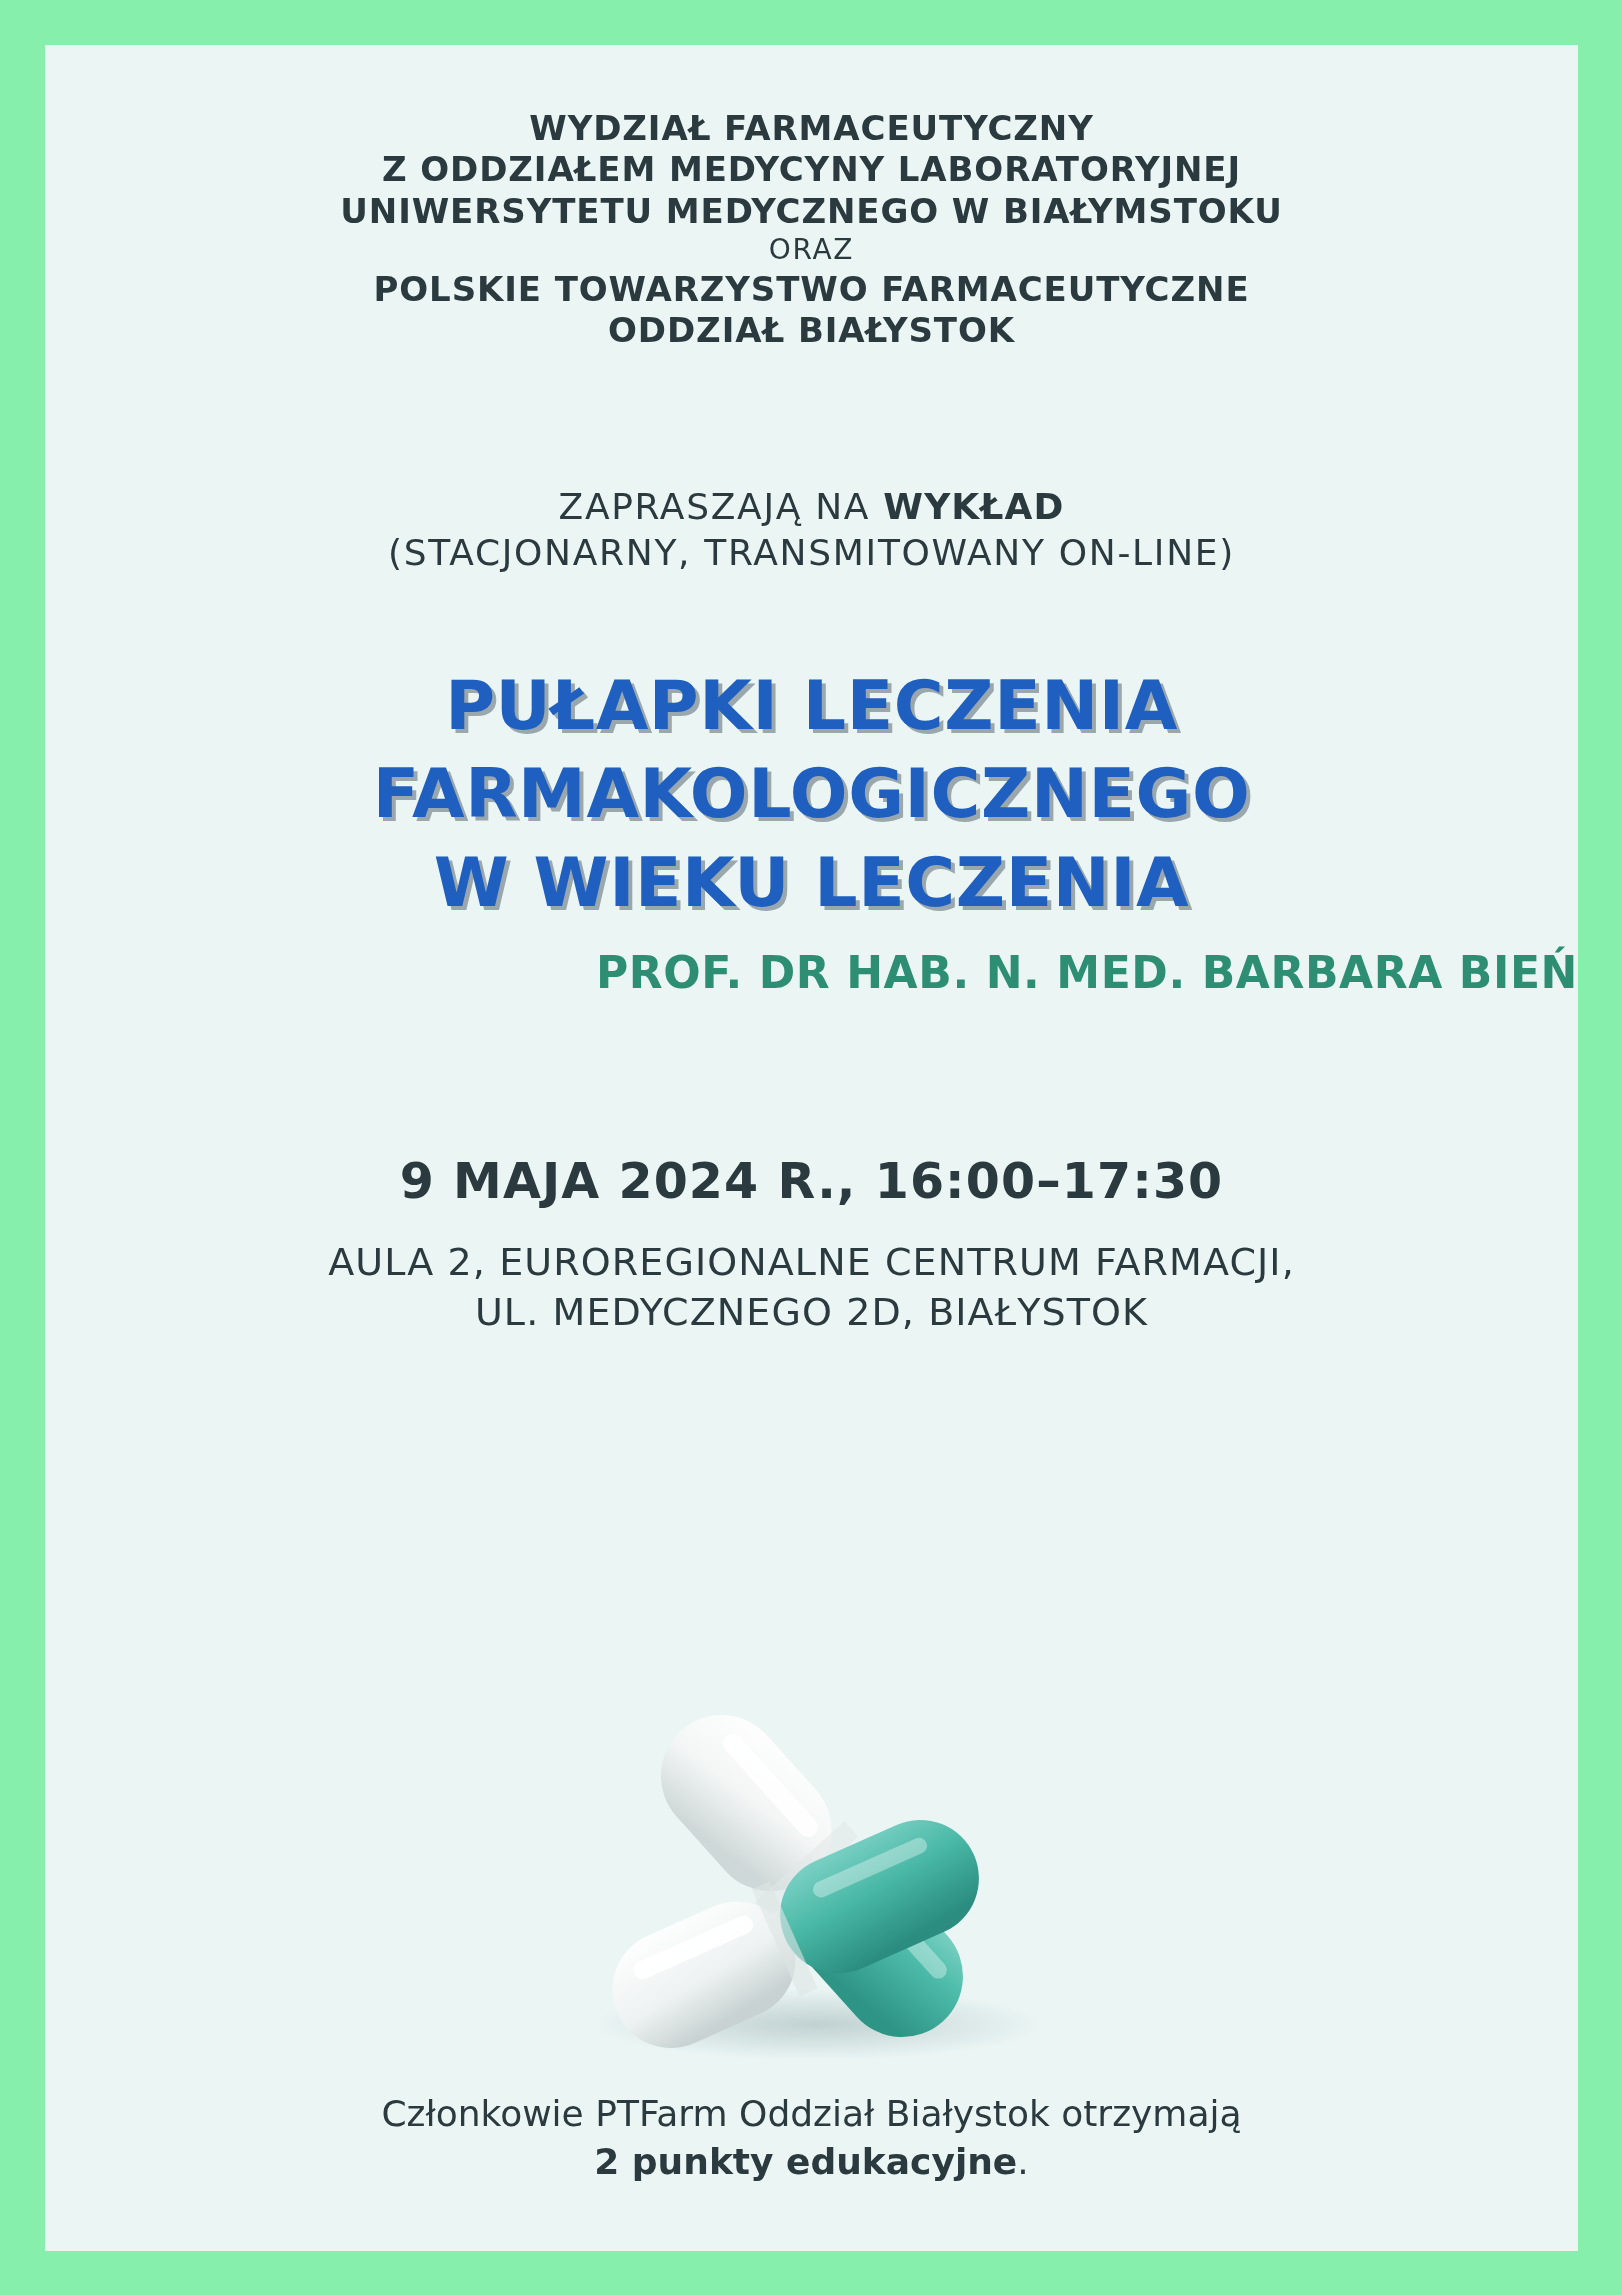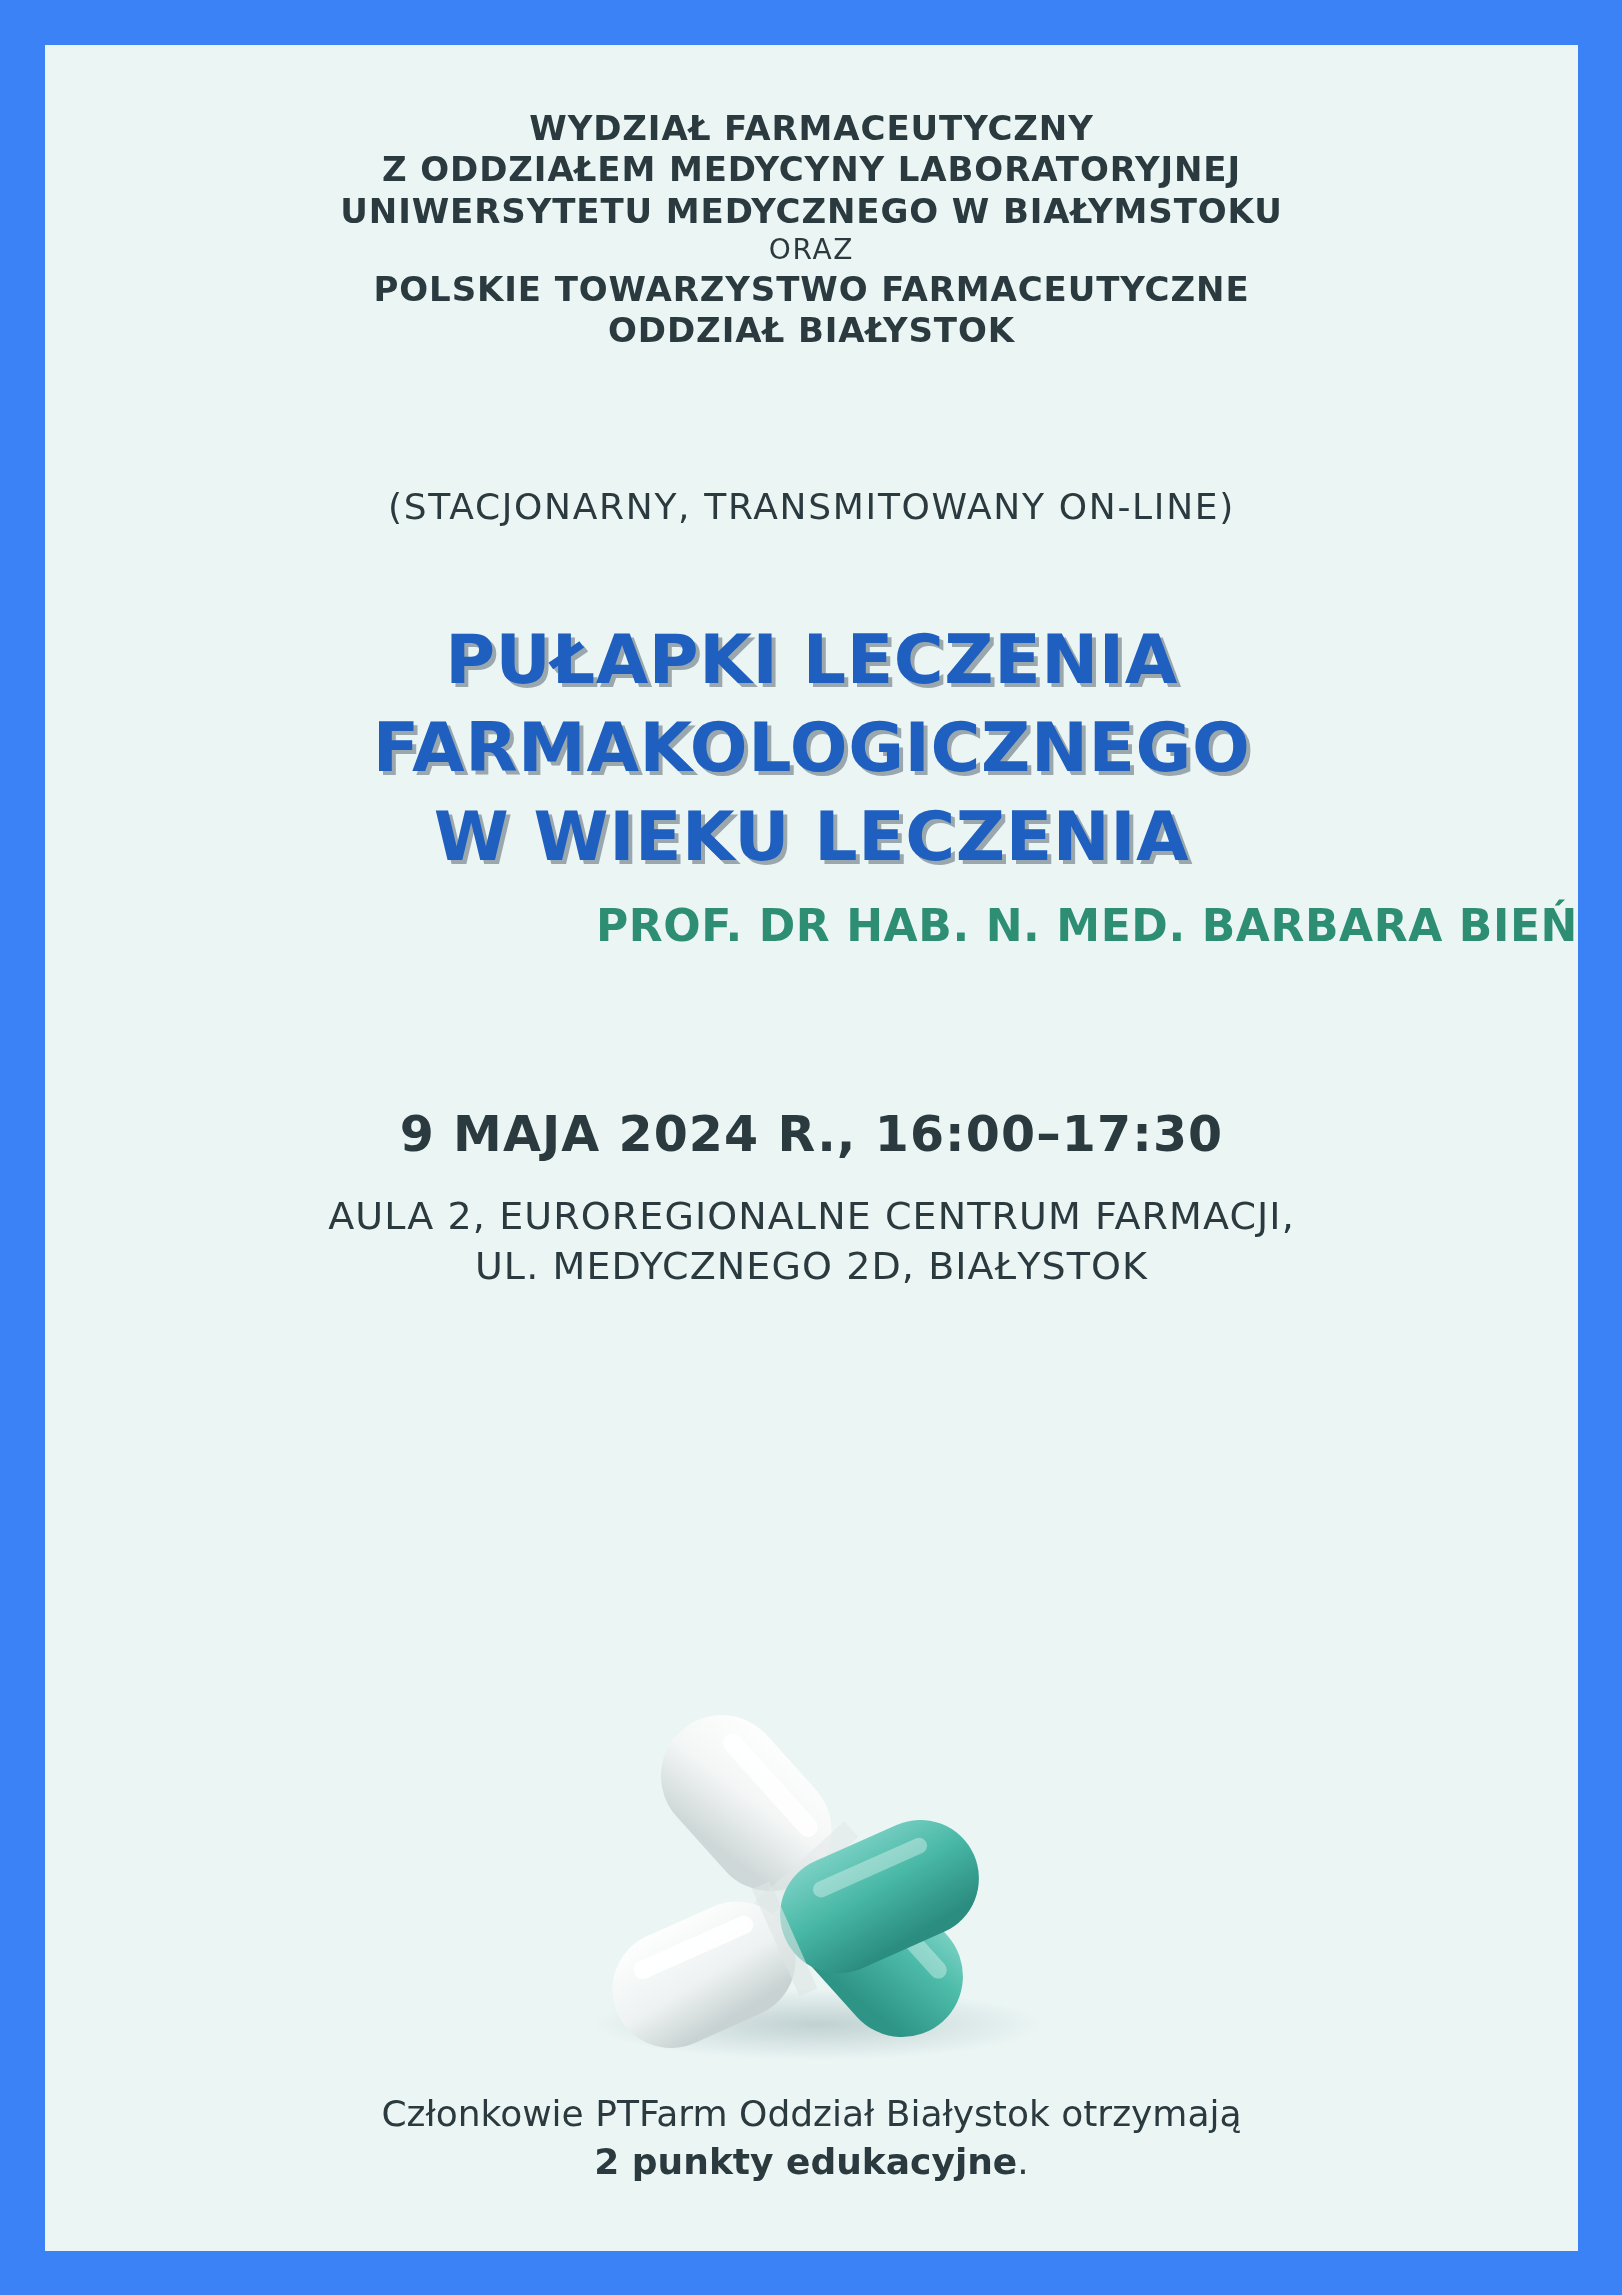--- a/index.html
+++ b/index.html
@@ -10,21 +10,21 @@
     width: 1623px;
     height: 2295px;
     background: #b7dfdc;
     font-family: "DejaVu Sans", sans-serif;
     overflow: hidden;
   }
   .poster {
     position: relative;
     width: 1623px;
     height: 2295px;
-    background: #3b82f6;
+    background: #86efac;
     box-sizing: border-box;
   }
   .inner {
     position: absolute;
     left: 45px;
     top: 45px;
     width: 1533px;
     height: 2206px;
     background: #eaf5f4;
     box-sizing: border-box;
@@ -136,20 +136,21 @@
     <div class="org-block">
       <div class="org-line">WYDZIAŁ FARMACEUTYCZNY</div>
       <div class="org-line">Z ODDZIAŁEM MEDYCYNY LABORATORYJNEJ</div>
       <div class="org-line">UNIWERSYTETU MEDYCZNEGO W BIAŁYMSTOKU</div>
       <div class="org-line small">ORAZ</div>
       <div class="org-line">POLSKIE TOWARZYSTWO FARMACEUTYCZNE</div>
       <div class="org-line">ODDZIAŁ BIAŁYSTOK</div>
     </div>
 
     <div class="invite-block">
+      <div class="invite-line"><span>ZAPRASZAJĄ NA </span><b>WYKŁAD</b></div>
       <div class="invite-line">(STACJONARNY, TRANSMITOWANY ON-LINE)</div>
     </div>
 
     <div class="title-block">
       <div class="title-line">PUŁAPKI LECZENIA</div>
       <div class="title-line">FARMAKOLOGICZNEGO</div>
       <div class="title-line">W WIEKU LECZENIA</div>
     </div>
 
     <div class="speaker">PROF. DR HAB. N. MED. BARBARA BIEŃ</div>

